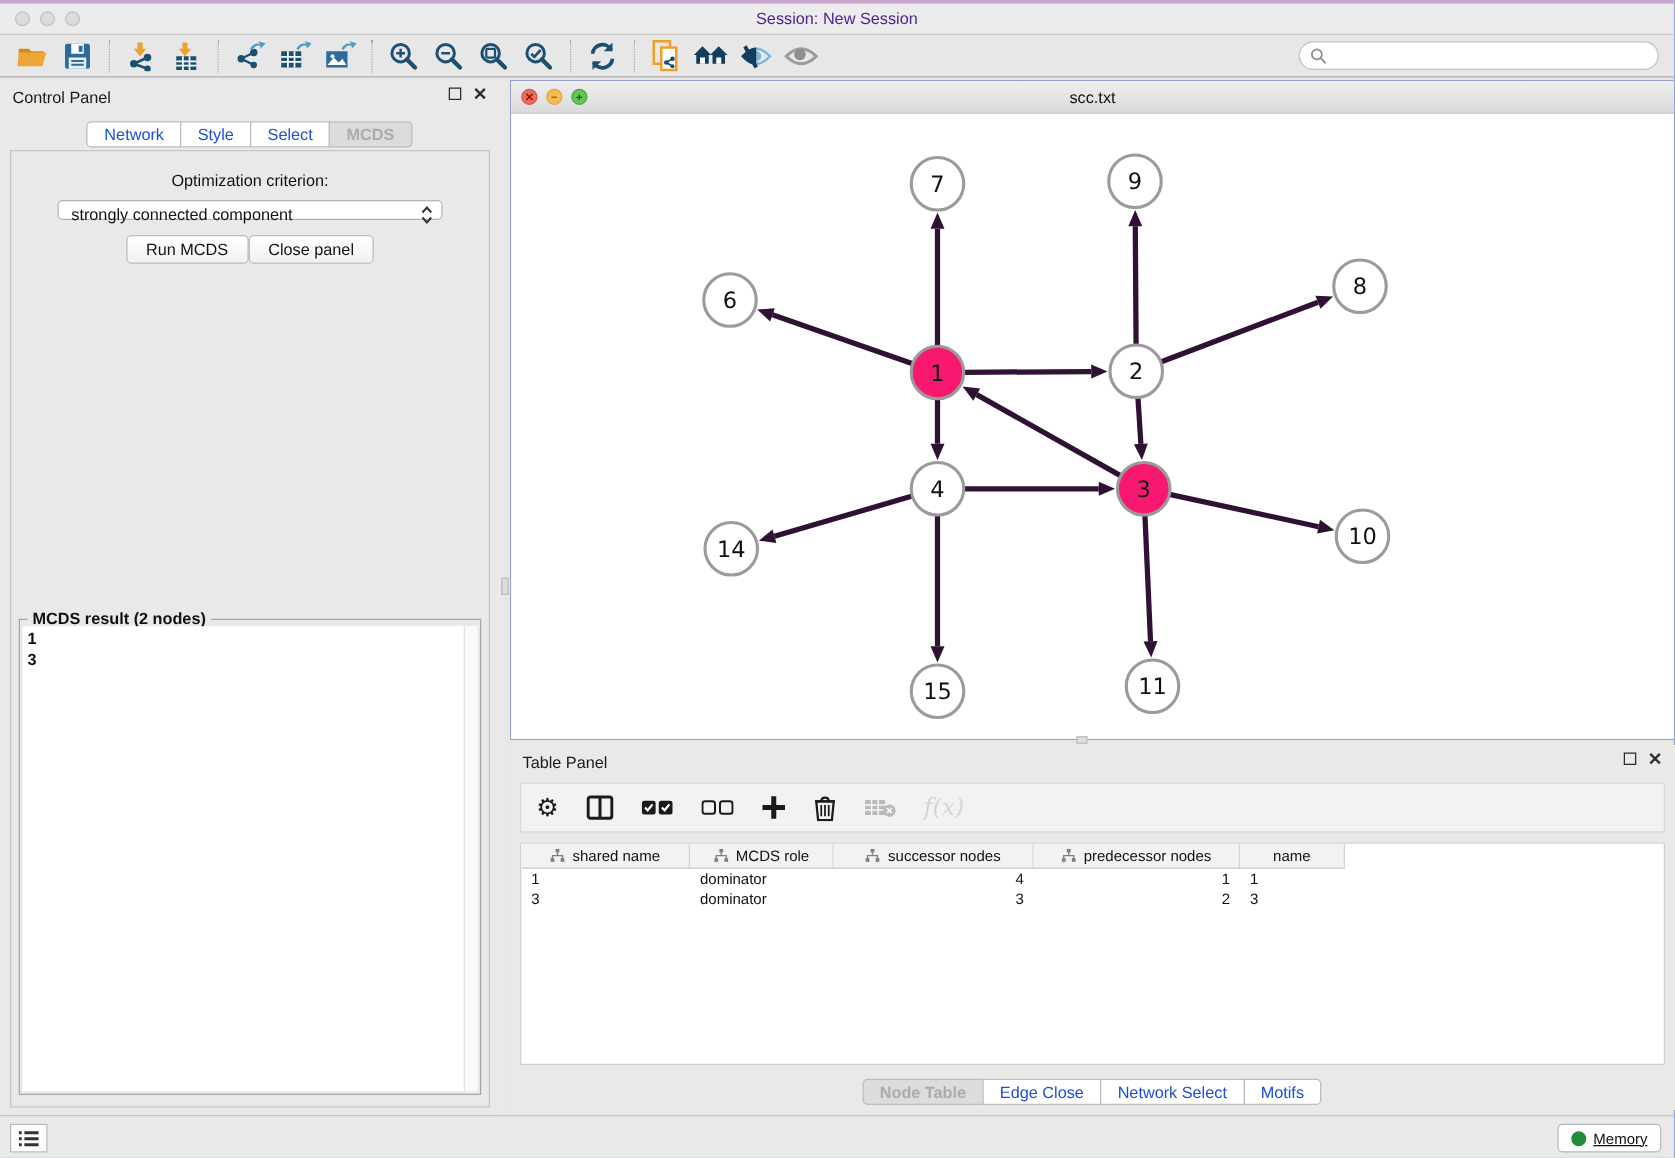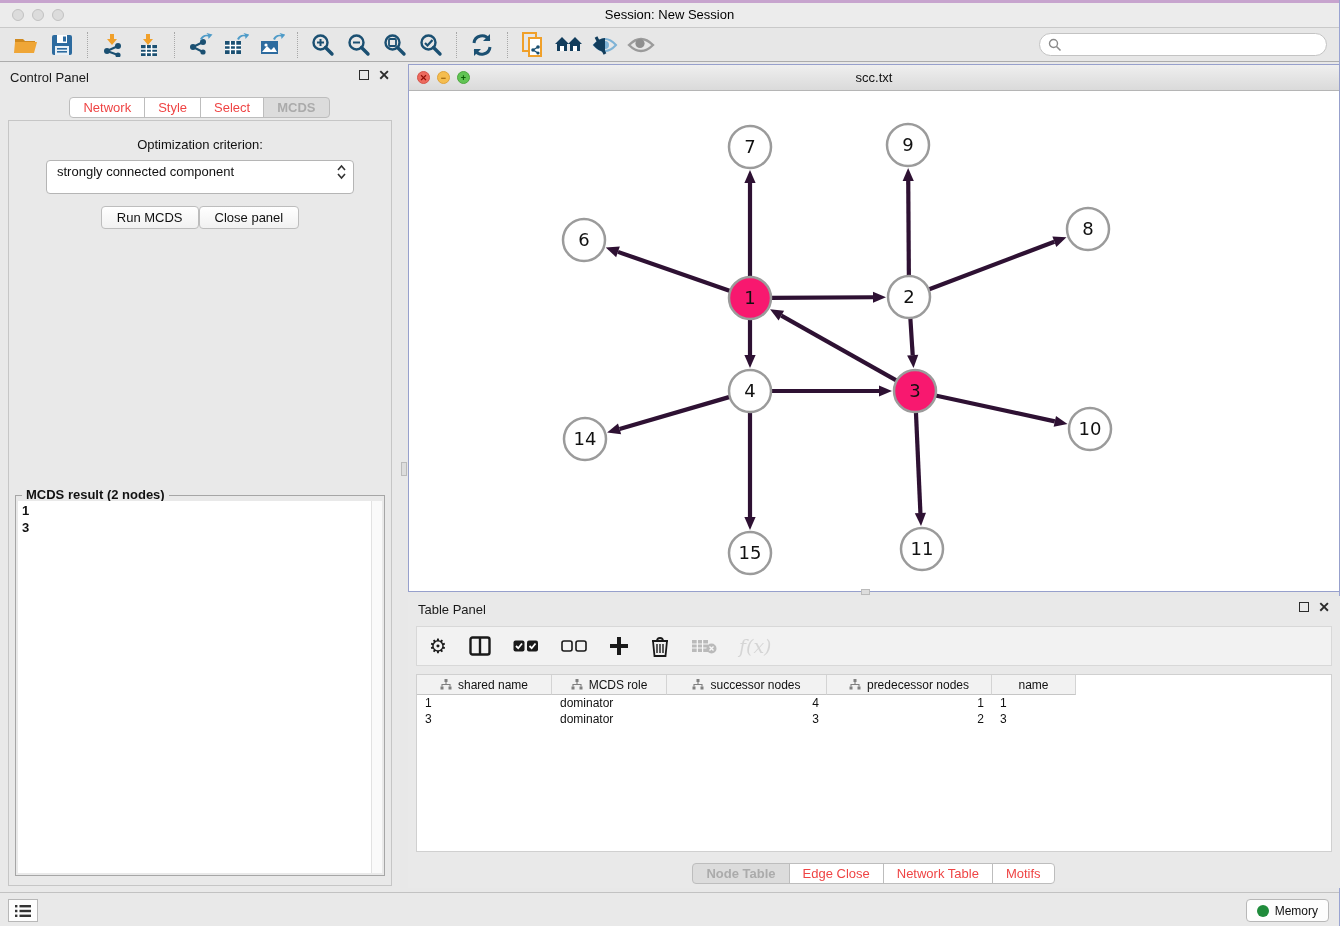--- a/index.html
+++ b/index.html
@@ -5,43 +5,43 @@
   * { margin:0; padding:0; box-sizing:border-box; }
   html,body { width:1340px; height:926px; }
   body { font-family:"Liberation Sans", sans-serif; background:#E8E8E8; overflow:hidden; }
   .app { position:relative; width:1340px; height:926px; background:#E8E8E8; border-right:1px solid #9AA4D2; border-bottom:1px solid #9AA4D2; }
 
   
   .top-strip { position:absolute; left:0; top:0; right:0; height:3px; background:#C7A4CE; }
   .titlebar { position:absolute; left:0; top:3px; right:0; height:25px; background:#ECECEC; border-bottom:1px solid #C9C9C9; }
   .titlebar .lights { position:absolute; left:12px; top:6px; display:flex; gap:8px; }
   .titlebar .light { width:12px; height:12px; border-radius:50%; background:#DCDCDC; border:1px solid #C2C2C2; }
-  .titlebar .title { position:absolute; left:0; right:0; top:4px; text-align:center; font-size:13px; color:#000000; }
+  .titlebar .title { position:absolute; left:0; right:0; top:4px; text-align:center; font-size:13px; color:#4c1d95; }
 
   
   .toolbar { position:absolute; left:0; top:28px; right:0; height:34px; background:#E7E7E7; border-bottom:1px solid #ACACAC; display:flex; align-items:center; padding-left:8px; }
   .tbtn { width:36px; height:30px; display:flex; align-items:center; justify-content:center; cursor:default; }
   .sep { width:1px; height:26px; border-left:1px dotted #A8A8A8; margin:0 7px; }
   .searchbox { position:absolute; right:12px; top:5px; width:288px; height:23px; background:#fff; border:1px solid #C3C3C3; border-radius:12px; display:flex; align-items:center; padding-left:8px; }
 
   
   .control-panel { position:absolute; left:0; top:64px; width:400px; height:828px; background:#E9E9E9; }
   .panel-header { position:relative; height:28px; }
   .panel-title { position:absolute; left:10px; top:6px; font-size:13px; color:#1A1A1A; }
   .win-btns { position:absolute; right:10px; top:6px; display:flex; gap:9px; align-items:center; }
   .wb-float { width:10px; height:10px; border:1.5px solid #2B2B2B; }
   .wb-close { font-size:14px; font-weight:bold; color:#2B2B2B; line-height:10px; }
   .cp-tabs { position:absolute; top:33px; left:0; right:0; display:flex; justify-content:center; }
-  .tab { border:1px solid #BDBDBD; background:#FFFFFF; color:#ef4444; padding:2px 13px; font-size:13px; margin-left:-1px; }
+  .tab { border:1px solid #BDBDBD; background:#FFFFFF; color:#1d4ed8; padding:2px 13px; font-size:13px; margin-left:-1px; }
   .tab.first { border-radius:4px 0 0 4px; }
   .tab.last { border-radius:0 4px 4px 0; }
   .tab.active-gray { background:#DCDCDC; color:#ABABAB;font-weight:bold; }
   .cp-box { position:absolute; left:8px; right:8px; top:56px; bottom:6px; border:1px solid #C6C6C6; }
   .opt-label { margin-top:16px; text-align:center; font-size:13px; color:#111; }
-  .dropdown { position:relative; width:308px; height:34px; margin:8px auto 0; background:#fff; border:1px solid #B5B5B5; border-radius:4px; font-size:13px; color:#111; line-height:21px; padding-left:10px; }
+  .dropdown { position:relative; width:308px; height:16px; margin:8px auto 0; background:#fff; border:1px solid #B5B5B5; border-radius:4px; font-size:13px; color:#111; line-height:21px; padding-left:10px; }
   .dd-stepper { position:absolute; right:7px; top:2px; }
   .btn-row { margin-top:12px; display:flex; justify-content:center; gap:0; }
   .btn { font-size:13px; color:#111; background:linear-gradient(#FFFFFF,#F1F1F1); border:1px solid #BDBDBD; border-radius:4px; padding:3px 15px; }
   .result-group { position:absolute; left:6px; right:6px; top:374px; bottom:9px; border:1px solid #A6A6A6;font-weight:bold; }
   .result-legend { position:absolute; top:-9px; left:6px; background:#E9E9E9; padding:0 4px; font-size:13px; color:#111; }
   .result-area { position:absolute; left:2px; right:2px; top:5px; bottom:2px; background:#fff; }
   .result-scroll { position:absolute; right:0; top:0; bottom:0; width:11px; background:#FAFAFA; border-left:1px solid #E2E2E2; }
   .result-lines { padding:1px 4px; font-size:13px; color:#111; line-height:17px; }
 
   
@@ -67,21 +67,21 @@
   .tp-icon.disabled { opacity:.45; }
   .fx { font-family:"DejaVu Serif", serif; font-style:italic; font-size:19px; color:#B3B3B3; }
   .tp-table { position:absolute; left:8px; right:8px; top:78px; bottom:36px; background:#fff; border:1px solid #D0D0D0; overflow:hidden; }
   .thead { display:flex; height:20px; }
   .th { background:#F2F2F2; border-right:1px solid #D4D4D4; border-bottom:1px solid #C6C6C6; display:flex; align-items:center; justify-content:center; gap:6px; font-size:12px; color:#111; }
   .trow { display:flex; height:16px; }
   .td { font-size:12px; color:#111; line-height:16px; padding:0 8px; white-space:nowrap; overflow:hidden; }
   .tp-tabbar { position:absolute; left:0; right:0; bottom:4px; display:flex; justify-content:center; }
   .statusbar { position:absolute; left:0; top:892px; right:0; height:34px; background:#E9E9E9; border-top:1px solid #C2C2C2; }
   .list-btn { position:absolute; left:8px; top:6px; width:30px; height:23px; background:#FDFDFD; border:1px solid #B8B8B8; display:flex; align-items:center; justify-content:center; }
-  .memory-btn { position:absolute; right:10px; top:6px; height:23px; background:#FDFDFD; border:1px solid #B8B8B8; border-radius:4px; display:flex; align-items:center; gap:6px; padding:0 10px; font-size:12px; color:#111; }
+  .memory-btn { position:absolute; right:10px; top:6px; height:23px; background:#FDFDFD; border:1px solid #B8B8B8; border-radius:4px; display:flex; align-items:center; gap:6px; padding:0 10px; font-size:12px; color:#111;text-decoration:underline; }
   .mem-dot { width:12px; height:12px; border-radius:50%; }
   svg.icon { display:block; }
 </style>
 </head>
 <body>
 
 <div class="app">
 
   <div class="top-strip"></div>
   <div class="titlebar">
@@ -488,21 +488,21 @@
             <div class="td" style="width: 115px; text-align: left;">dominator</div>
             <div class="td" style="width: 160px; text-align: right;">3</div>
             <div class="td" style="width: 165px; text-align: right;">2</div>
             <div class="td" style="width: 84px; text-align: left;">3</div>
           </div>
         </div>
     </div>
     <div class="tp-tabbar">
       <span class="tab first active-gray">Node Table</span>
       <span class="tab">Edge Close</span>
-      <span class="tab">Network Table</span>
+      <span class="tab">Network Select</span>
       <span class="tab last">Motifs</span>
     </div>
   </div>
 
   <div class="statusbar">
     <div class="list-btn">
       <svg class="icon" width="16" height="14" viewBox="0 0 16 14">
           <rect x="0" y="1" width="2.4" height="2.4" fill="#333"></rect>
           <rect x="0" y="5.8" width="2.4" height="2.4" fill="#333"></rect>
           <rect x="0" y="10.6" width="2.4" height="2.4" fill="#333"></rect>

